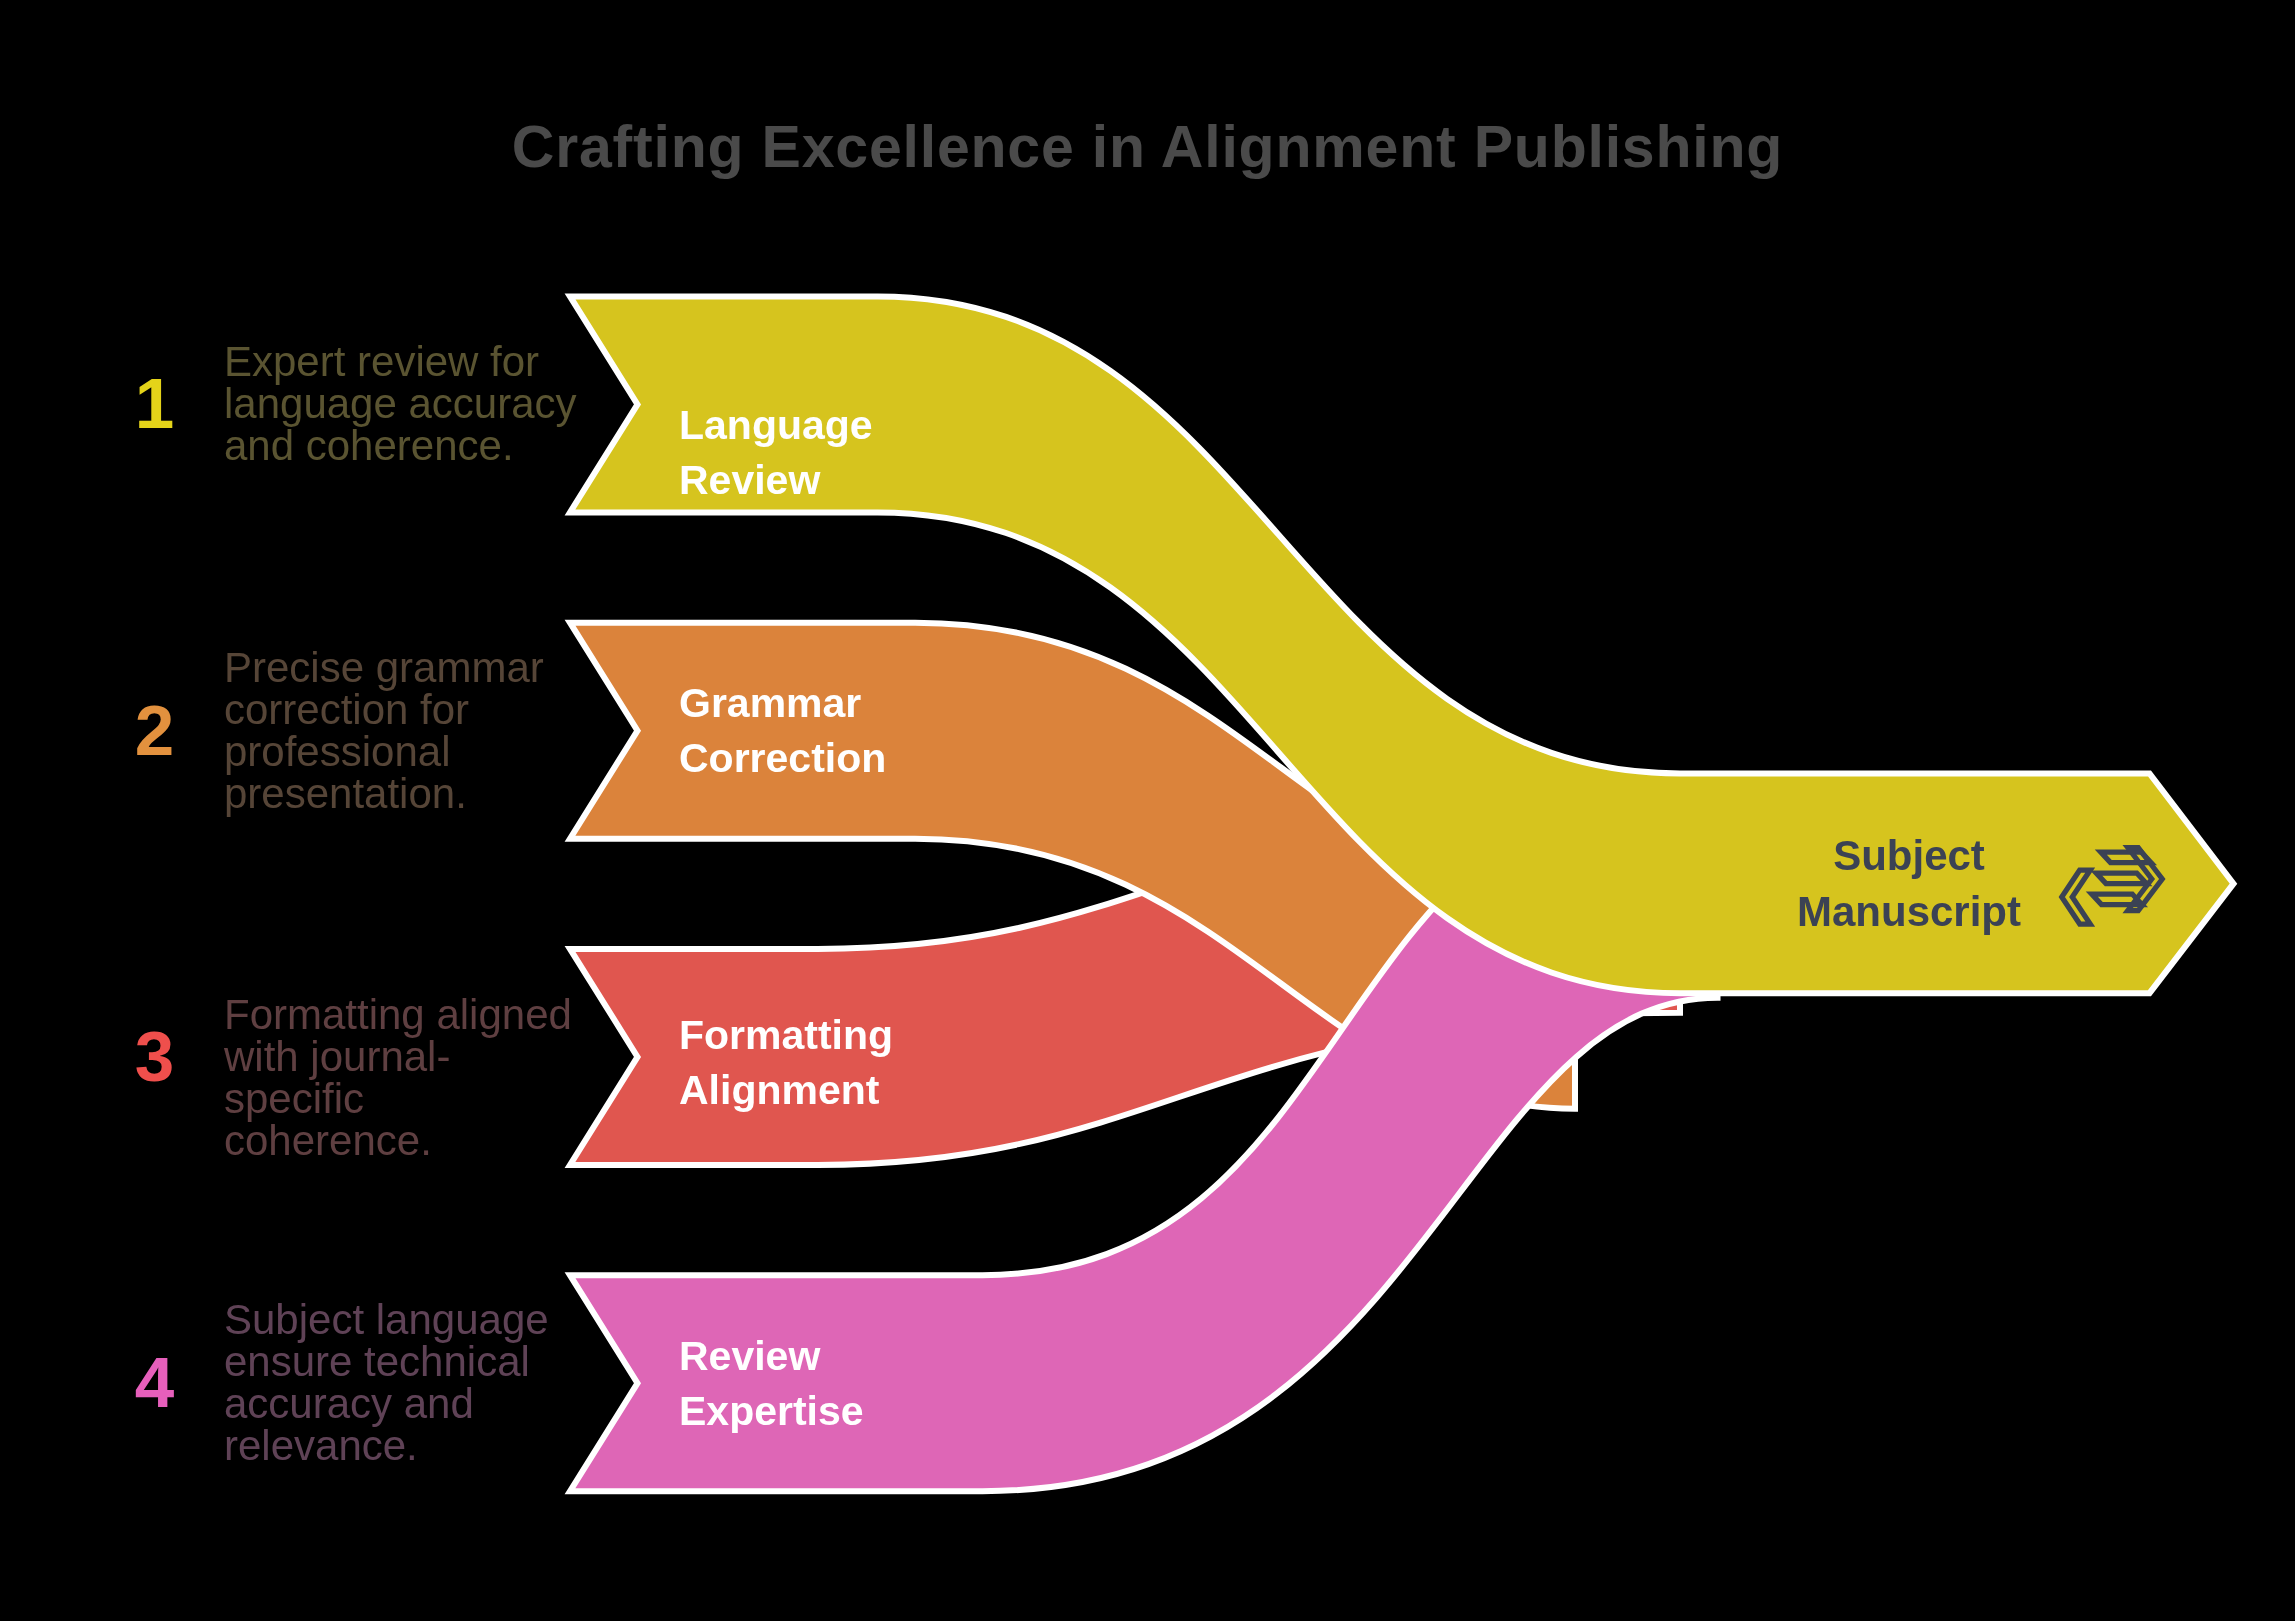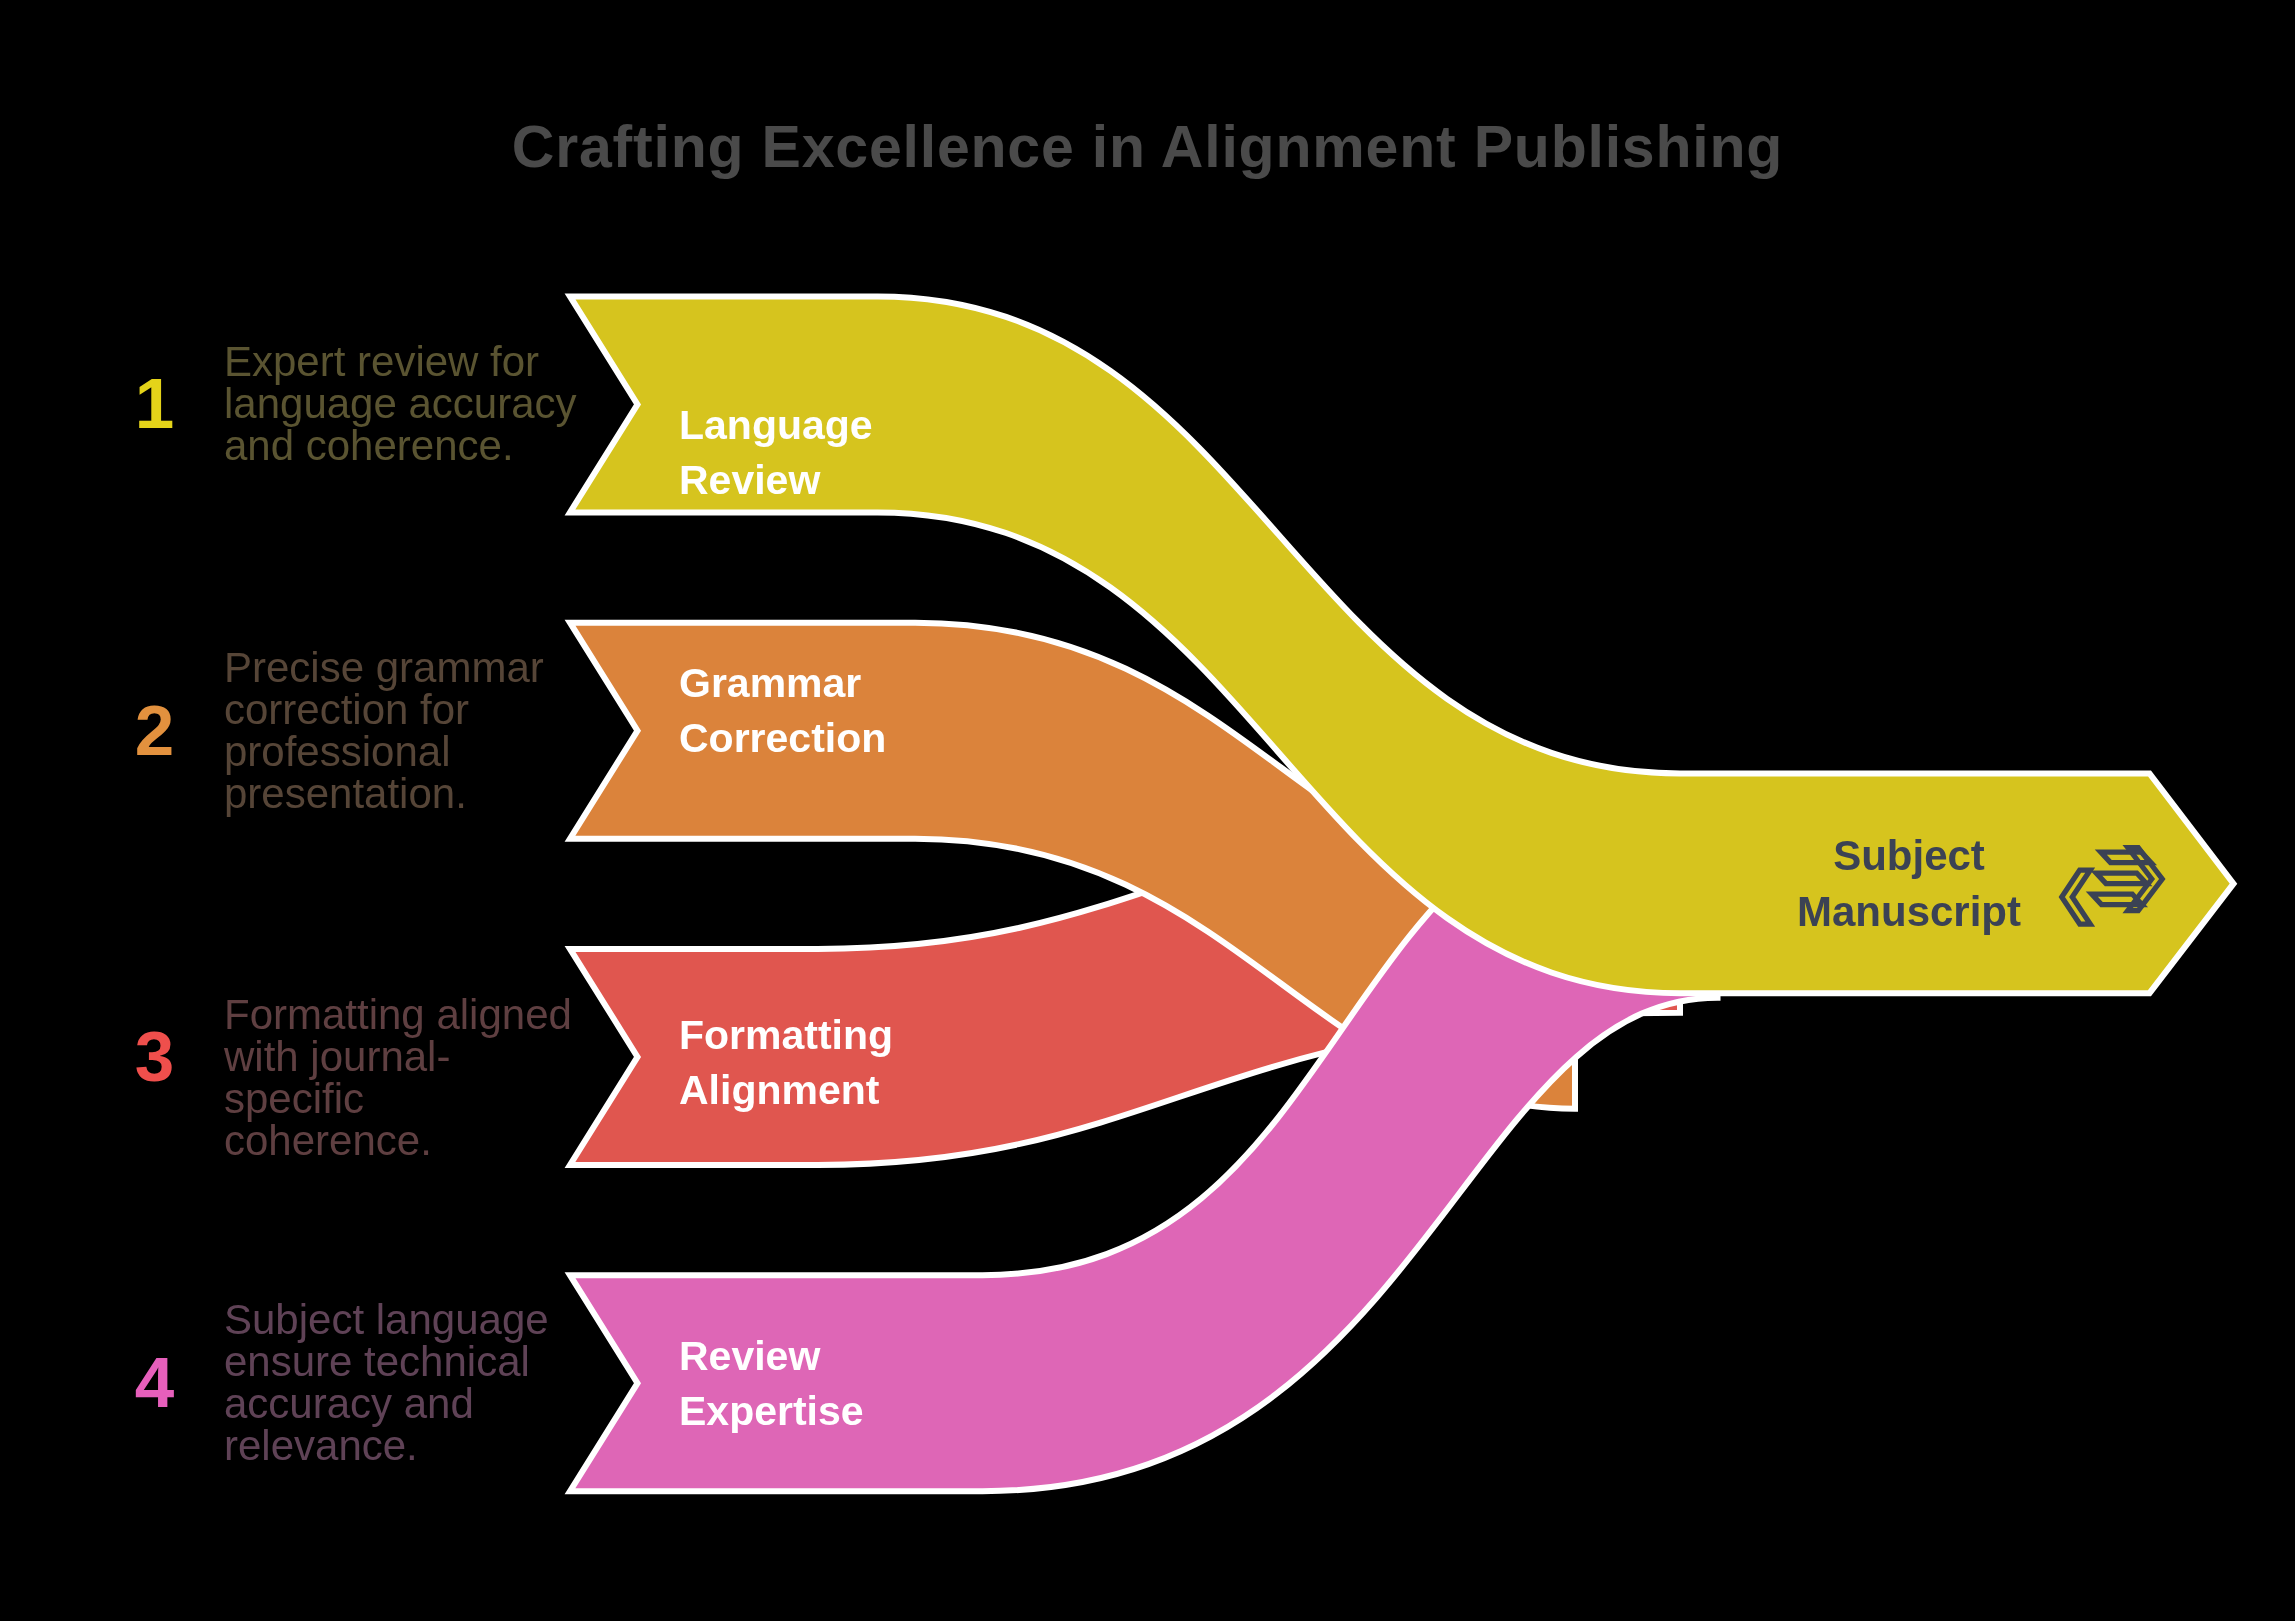--- a/index.html
+++ b/index.html
@@ -21,21 +21,21 @@
   }
   .step-desc{
     position:absolute;left:224px;width:353px;
     font-size:42px;line-height:42px;white-space:pre-line;
   }
   .band-label{
     position:absolute;left:679px;width:450px;
     color:#ffffff;font-size:41px;font-weight:bold;line-height:55px;white-space:pre-line;
   }
   #num-1{top:368px;} #desc-1{top:341px;} #label-1{top:350px;margin-top:48px;}
-  #num-2{top:695px;} #desc-2{top:647px;} #label-2{top:656px;}
+  #num-2{top:695px;} #desc-2{top:647px;} #label-2{top:676px;}
   #num-3{top:1021px;}#desc-3{top:994px;}#label-3{top:968px;margin-top:40px;}
   #num-4{top:1347px;}#desc-4{top:1299px;}#label-4{top:1329px;}
   .result-label{
     position:absolute;left:1770px;top:828px;width:278px;
     text-align:center;font-size:42px;font-weight:bold;line-height:56px;white-space:pre-line;
   }
   .result-icon{
     position:absolute;left:2057px;top:840px;width:113px;height:93px;
   }
   .result-icon svg{width:100%;height:100%;}

